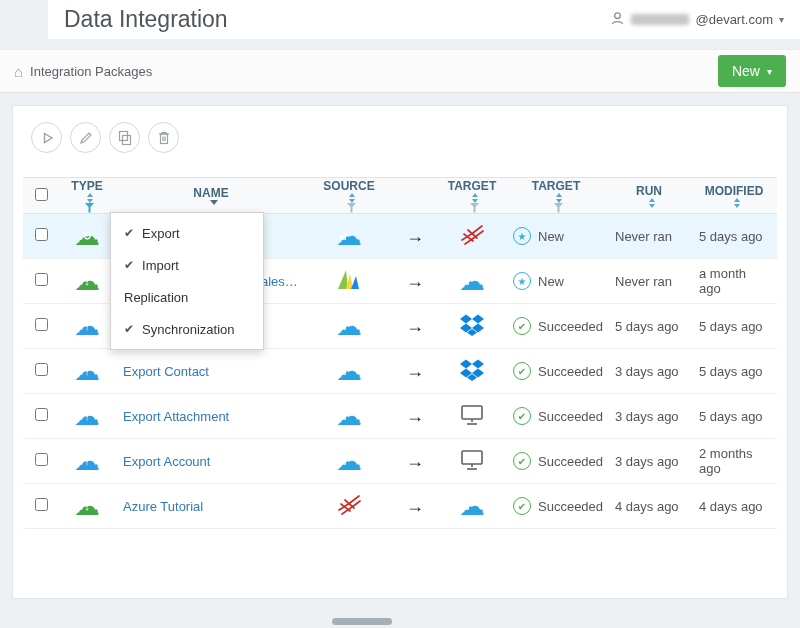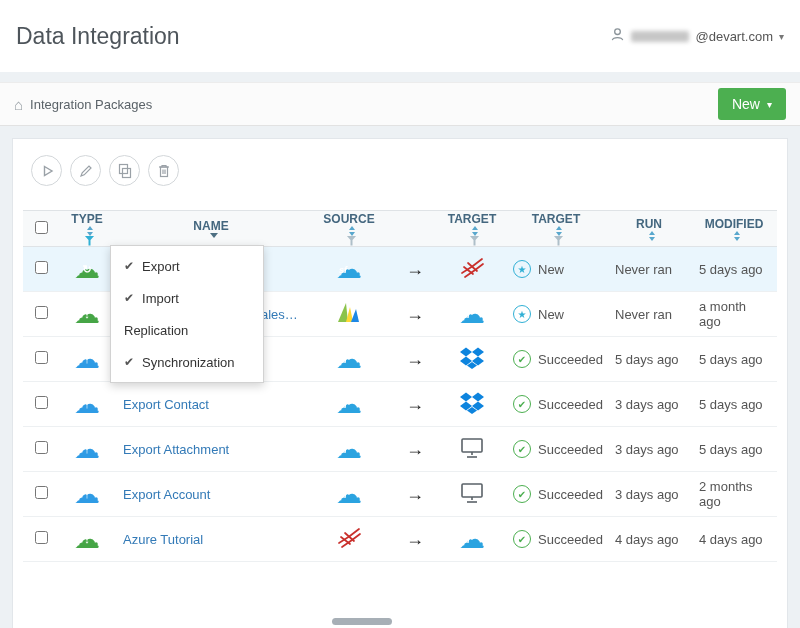--- a/index.html
+++ b/index.html
@@ -6,21 +6,21 @@
   html,body { width:800px; height:628px; }
   body {
     font-family:"Liberation Sans", sans-serif;
     background:#edf1f4;
     position:relative;
     overflow:hidden;
     color:#555;
   }
 
   
-  .topbar { background:#fff; height:72px; display:flex; align-items:center; justify-content:space-between; padding:0 16px; }
+  .topbar { background:#fff; height:39px; display:flex; align-items:center; justify-content:space-between; padding:0 16px;margin-left:48px; }
   .page-title { font-size:23px; font-weight:400; color:#4e555b; }
   .user-menu { display:flex; align-items:center; gap:6px; font-size:13px; color:#555; cursor:pointer; }
   .blur-name { display:inline-block; width:58px; height:11px; background:#c6c6c6; border-radius:2px; filter:blur(2px); }
   .caret { font-size:10px; color:#777; }
 
   
   .crumb-bar { margin-top:10px; height:44px; background:#fbfbfb; border-top:1px solid #ececec; border-bottom:1px solid #e2e2e2;
                display:flex; align-items:center; justify-content:space-between; padding:0 14px; }
   .crumb { display:flex; align-items:center; gap:7px; font-size:13px; color:#5a6268; cursor:pointer; }
   .home-glyph { font-size:15px; color:#939ba1; line-height:1; }

